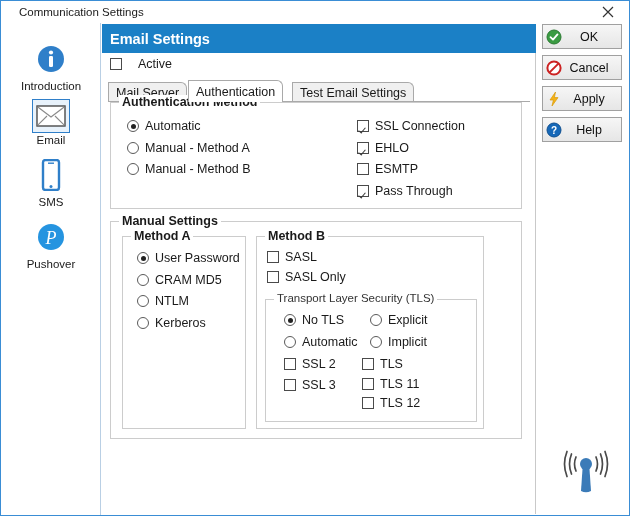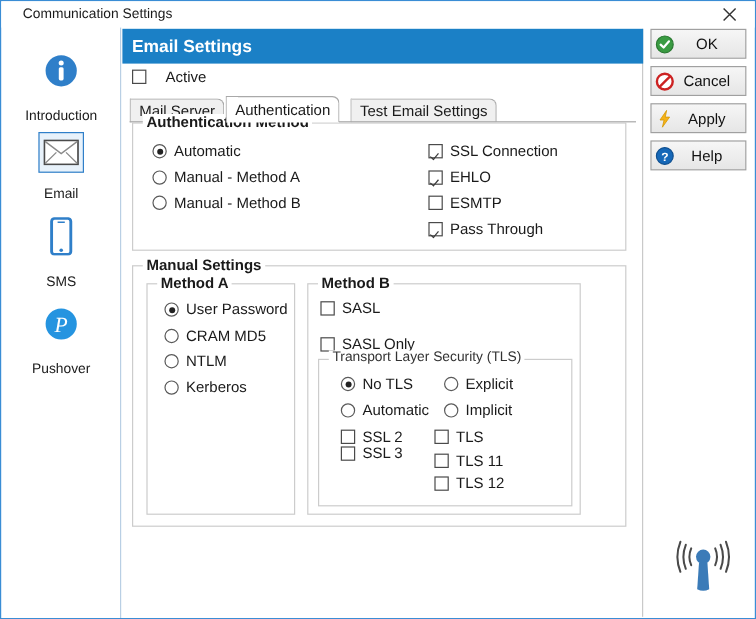--- a/index.html
+++ b/index.html
@@ -52,21 +52,21 @@
     width: 40px; height: 40px;
     display: flex; align-items: center; justify-content: center;
   }
   .nav-icon.selected {
     border: 1px solid #2f7fc9;
     background: #e8f2fb;
     width: 38px; height: 34px;
   }
   .nav-label {
     font-size: 11.5px; color: #1a1a1a;
-    margin-top: 12px; white-space: nowrap;
+    margin-top: 1px; white-space: nowrap;
   }
 
   
   .v-divider {
     position: absolute; left: 99px; top: 22px;
     width: 1px; height: 492px;
     background: #b9cfe4;
   }
 
   
@@ -348,21 +348,21 @@
           <div class="opt">
             <span class="rb"></span>
             <span>Kerberos</span>
           </div>
         </div>
       </div>
 
       <div class="group" style="left:145px; top:14px; width:228px; height:193px;">
         <div class="group-title bold">Method B</div>
 
-        <div style="position:absolute; left:10px; top:14px; display:flex; flex-direction:column; gap:17px;">
+        <div style="position:absolute; left:10px; top:14px; display:flex; flex-direction:column; gap:7px;">
           <div class="opt">
             <span class="cb"></span>
             <span>SASL</span>
           </div>
           <div class="opt">
             <span class="cb"></span>
             <span>SASL Only</span>
           </div>
         </div>
 
@@ -383,21 +383,21 @@
             <div class="opt">
               <span class="rb"></span>
               <span>Explicit</span>
             </div>
             <div class="opt">
               <span class="rb"></span>
               <span>Implicit</span>
             </div>
           </div>
 
-          <div style="position:absolute; left:18px; top:58px; display:flex; flex-direction:column; gap:1px;">
+          <div style="position:absolute; left:18px; top:58px; display:flex; flex-direction:column; gap:8px;">
             <div class="opt">
               <span class="cb"></span>
               <span>SSL 2</span>
             </div>
             <div class="opt">
               <span class="cb"></span>
               <span>SSL 3</span>
             </div>
           </div>
           <div style="position:absolute; left:96px; top:58px; display:flex; flex-direction:column; gap:7px;">

